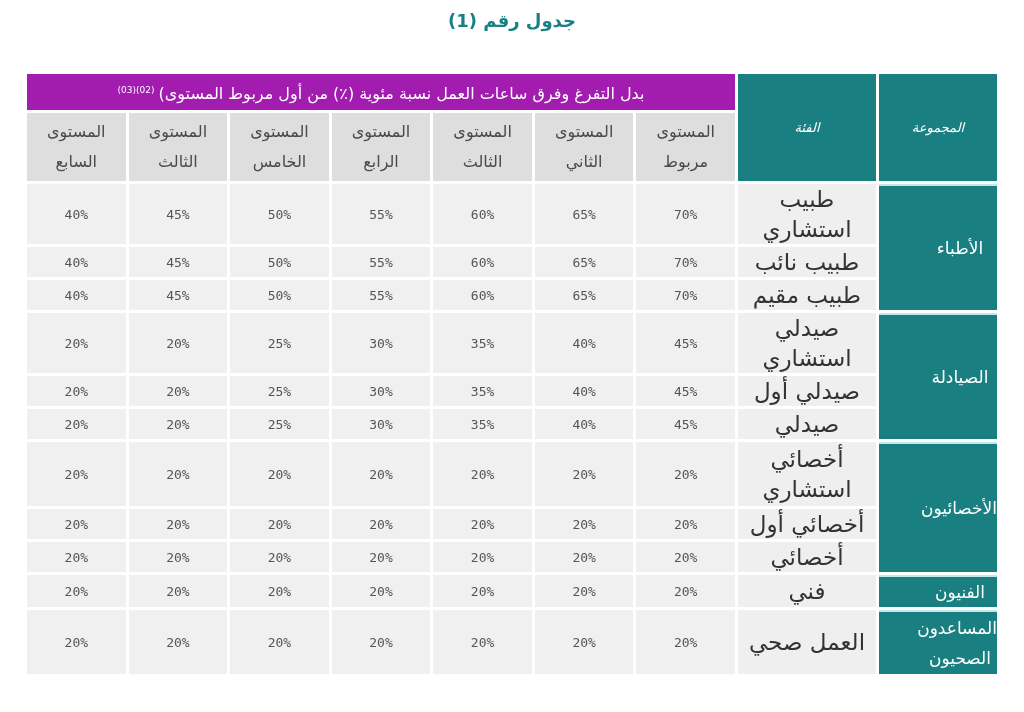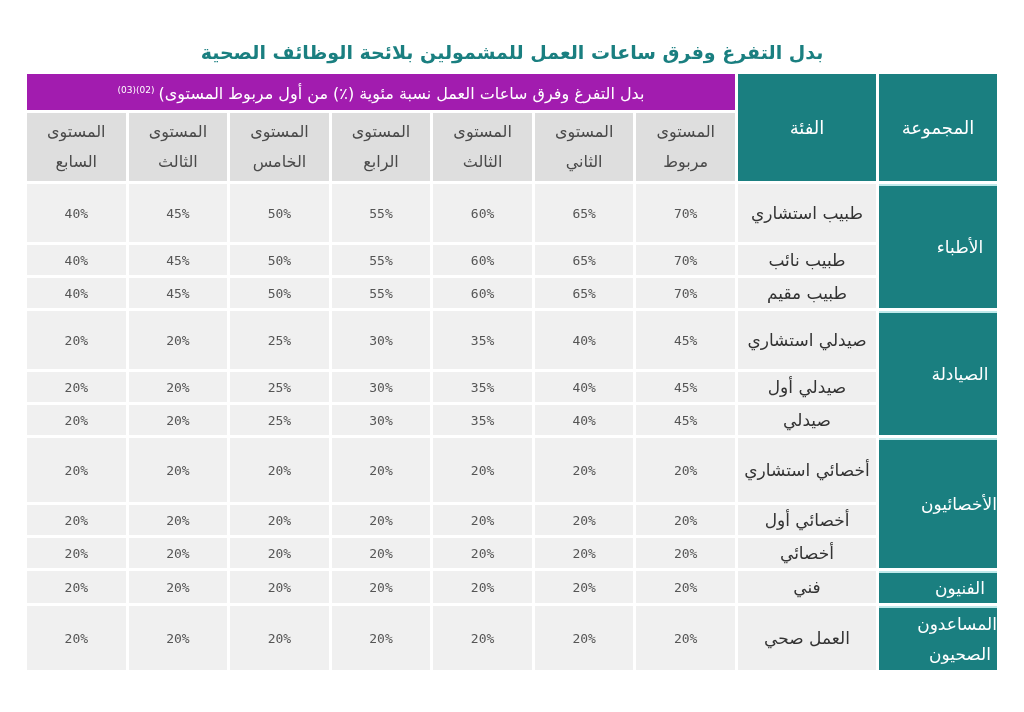--- a/index.html
+++ b/index.html
@@ -21,60 +21,60 @@
     table.grid {
       position: absolute; top: 71px; left: 24px; width: 976px;
       border-collapse: separate; border-spacing: 3px 3px;
       direction: rtl; table-layout: fixed;
     }
     table.grid td, table.grid th {
       text-align: center; vertical-align: middle; font-weight: normal;
     }
 
     .hdr-teal {
-      background: #1a7f80; color: #ffffff; font-weight: bold; font-size: 18px;
+      background: #1a7f80; color: #ffffff; font-weight: bold; font-size: 13px; font-style: italic;
     }
     .hdr-band {
       background: #a21caf; color: #ffffff; font-weight: bold; font-size: 16px;
       height: 32px; line-height: 32px;
     }
     .hdr-band sup { font-size: 9px; vertical-align: super; margin-right: 4px; }
     .hdr-level {
       background: #dedede; color: #4a4a4a; font-size: 16px; line-height: 30px;
       height: 68px;
       margin-top: 14px;
     }
 
     .grp {
       background: #1a7f80; color: #ffffff; font-weight: bold; font-size: 17px;
       line-height: 30px;
       border-top: 2px solid #bfe9ea;
       padding-left: 44px;
     }
     .cat {
-      background: #efefef; color: #333333; font-size: 17px; line-height: 30px;
+      background: #efefef; color: #333333; font-size: 23px; line-height: 30px;
     }
     .val {
       background: #f0f0f0; color: #555555; font-size: 13px;
       font-family: "DejaVu Sans Mono", "Liberation Mono", monospace;
     }
 
     .row-tall td { height: 58px; }
     .row-norm td { height: 30px; }
     .row-xtall td { height: 64px; }
     .row-cat2 td { height: 64px; }
 
     col.c-grp { width: 118px; }
     col.c-cat { width: 138px; }
   </style>
 </head>
 <body>
 
 <div class="page">
-  <div class="subtitle">بدل التفرغ وفرق ساعات العمل للمشمولين بلائحة الوظائف الصحية</div>
+  <div class="title">جدول رقم (1)</div>
 
   <table class="grid">
     <colgroup>
       <col class="c-grp">
         <col class="c-cat">
       <col>
         <col>
         <col>
         <col>
         <col>

